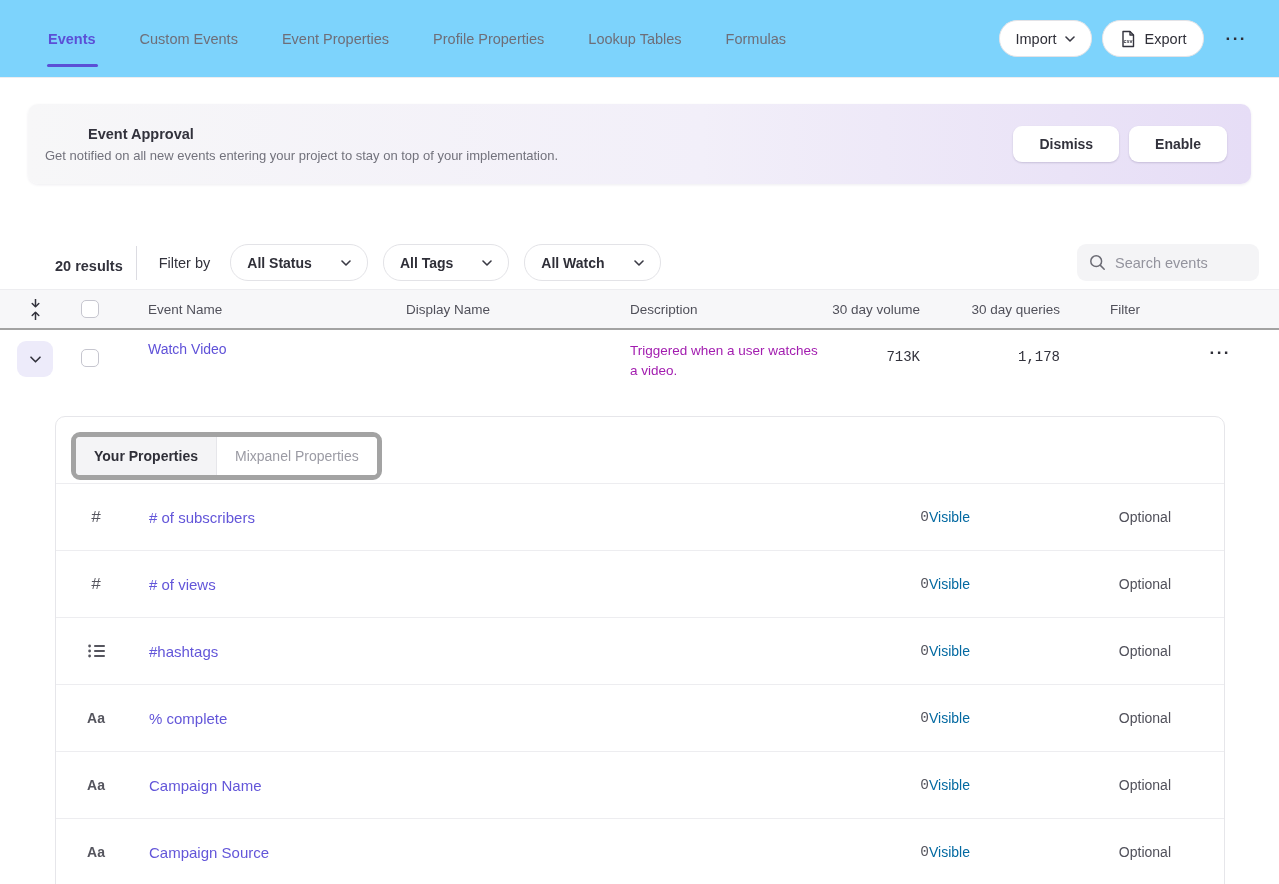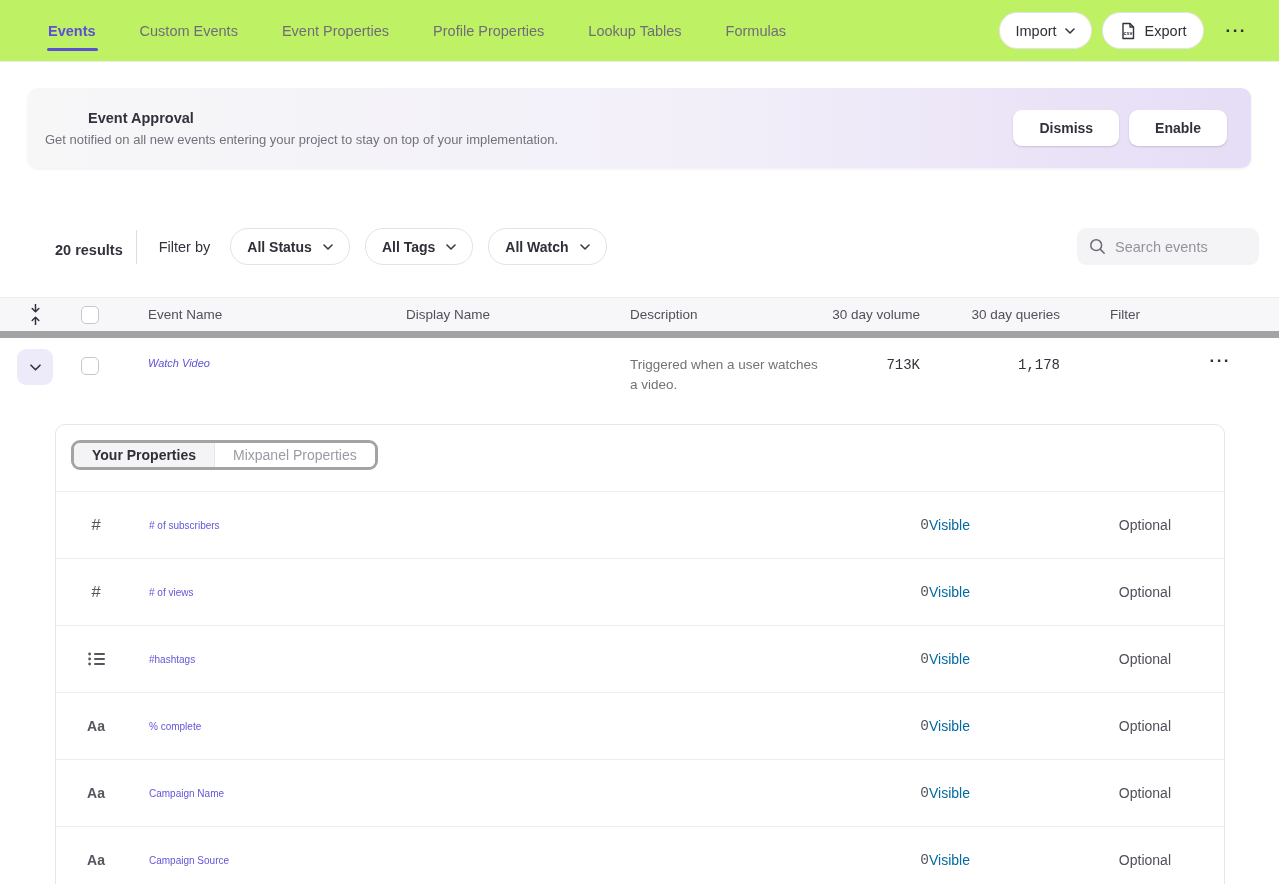--- a/index.html
+++ b/index.html
@@ -1,21 +1,21 @@
 <!DOCTYPE html>
 <html><head>
 <meta charset="utf-8">
 <style>
   * { margin:0; padding:0; box-sizing:border-box; }
   html,body { width:1279px; height:884px; overflow:hidden; background:#fff;
     font-family:"Liberation Sans", sans-serif; color:#32323c; }
 
   
-  .topnav { height:62px; border-bottom:1px solid #ededf0; display:flex; align-items:center;
-    padding:0 28px 0 48px; background:#bef264; }
+  .topnav { height:78px; border-bottom:1px solid #ededf0; display:flex; align-items:center;
+    padding:0 28px 0 48px; background:#7dd3fc; }
   .tabs { display:flex; gap:44px; height:100%; align-items:center; }
   .tab { font-size:14.5px; font-weight:500; color:#6e6e78; position:relative;
     height:100%; display:flex; align-items:center; cursor:pointer; white-space:nowrap; }
   .tab.active { color:#5b4fd6; font-weight:700; }
   .tab.active::after { content:""; position:absolute; left:-1px; right:-2px; bottom:10px;
     height:3.5px; border-radius:2px; background:#5b4fd6; }
   .topnav-right { margin-left:auto; display:flex; align-items:center; gap:10px; }
   .btn-outline { height:37px; border:1px solid #e3e3e7; border-radius:18px; background:#fff;
     display:inline-flex; align-items:center; gap:8px; padding:0 16px; font-size:14.5px;
     font-weight:500; color:#2f2f38; cursor:pointer; }
@@ -33,72 +33,72 @@
   .banner-actions { margin-left:auto; display:flex; gap:10px; }
   .btn-white { height:36px; background:#fff; border:none; border-radius:9px; padding:0 26px;
     font-family:inherit; font-size:14px; font-weight:600; color:#32323c;
     box-shadow:0 1px 2px rgba(40,30,80,.18); cursor:pointer; }
 
   
   .filter-row { display:flex; align-items:center; margin:60px 20px 0 55px; height:37px; }
   .results { font-size:14.5px; font-weight:600; color:#32323c;margin-top:6px; }
   .vdivider { width:1px; height:34px; background:#dcdce2; margin:0 22px 0 13px; }
   .filter-by { font-size:14.5px; font-weight:500; color:#32323c; margin-right:20px; }
-  .dropdown { margin-right:15px; font-weight:600; font-size:14px; gap:11px; }
+  .dropdown { margin-right:15px; font-weight:600; font-size:14px; gap:29px; }
   .search { margin-left:auto; width:182px; height:37px; background:#f4f4f6; border-radius:9px;
     display:flex; align-items:center; padding:0 12px; gap:9px; }
   .search input { border:none; background:transparent; outline:none; font-family:inherit;
     font-size:14.5px; color:#32323c; width:100%; }
   .search input::placeholder { color:#93939d; }
 
   
-  .table-header { margin-top:32px; height:41px; background:#f7f7f9; border-top:1px solid #ededf0;
-    border-bottom:7px solid #a3a3a3; display:flex; align-items:center;
+  .table-header { margin-top:8px; height:41px; background:#f7f7f9; border-top:1px solid #ededf0;
+    border-bottom:2px solid #a3a3a3; display:flex; align-items:center;
     font-size:13.5px; font-weight:500; color:#50505a; }
   .c-exp  { width:36px; margin-left:17px; display:flex; justify-content:center; }
   .c-check{ width:18px; margin-left:28px; }
   .c-name { width:258px; margin-left:49px; }
   .c-display { width:224px; }
   .c-desc { width:190px; }
   .c-vol  { width:100px; text-align:right; }
   .c-q    { width:140px; text-align:right; }
   .c-own  { width:60px; margin-left:50px; }
   .c-more { flex:1; text-align:right; padding-right:44px; }
   .checkbox { display:inline-block; width:18px; height:18px; border:1.5px solid #c6c6cf;
     border-radius:5px; background:#fff; cursor:pointer; }
 
   .event-row { display:flex; align-items:flex-start; padding-top:11px; height:86px; }
   .exp-btn { width:36px; height:36px; border-radius:9px; background:#edebfa; border:none;
     display:flex; align-items:center; justify-content:center; cursor:pointer; color:#32323c; }
   .event-row .c-check { margin-top:8px; }
-  .event-name { margin-top:8px; font-size:11px; font-weight:500; color:#5f51d8;
-    cursor:pointer;font-style:italic; }
-  .desc { margin-top:6px; font-size:13.5px; color:#737373; line-height:20px; }
+  .event-name { font-size:14px; font-weight:500; color:#5f51d8;
+    cursor:pointer; }
+  .desc { margin-top:0; font-size:13.5px; color:#a21caf; line-height:20px; }
   .numcell { margin-top:8px; font-family:"Liberation Mono","DejaVu Sans Mono",monospace;
     font-size:14px; color:#32323c; }
   .event-row .c-more { margin-top:3px; }
 
   
   .panel { margin:0 54px 0 55px; border:1px solid #e6e6ea; border-radius:10px; height:540px;
     background:#fff; }
   .panel-header { height:67px; border-bottom:1px solid #ededf0; padding:15px 0 0 15px; }
-  .seg { display:inline-flex; border:3px solid #a3a3a3; border-radius:9px; overflow:hidden;
-    height:30px; background:#fff; }
+  .seg { display:inline-flex; border:5px solid #a3a3a3; border-radius:9px; overflow:hidden;
+    height:48px; background:#fff; }
   .seg-item { display:flex; align-items:center; padding:0 18px; font-size:14px; font-weight:500;
     color:#9b9ba4; background:#fff; cursor:pointer; white-space:nowrap; }
   .seg-item.active { background:#f4f4f6; color:#2f2f38; font-weight:600;
     border-right:1px solid #e6e6ea; }
 
   .p-row { height:67px; display:flex; align-items:center; padding:0 53px 0 28px;
     border-bottom:1px solid #ededf0; }
   .p-icon { width:24px; display:flex; justify-content:center; align-items:center;
     color:#55555e; }
   .glyph-number { font-family:"Liberation Mono","DejaVu Sans Mono",monospace; font-size:17px; }
   .glyph-text { font-size:14px; font-weight:600; }
-  .p-name { flex:1; margin-left:41px; font-size:10px; font-weight:500; color:#6356d9;
+  .p-name { flex:1; margin-left:41px; font-size:15px; font-weight:500; color:#6356d9;
     cursor:pointer; }
   .p-count { width:40px; text-align:right; font-family:"Liberation Mono","DejaVu Sans Mono",monospace;
     font-size:14.5px; color:#56565f; }
   .p-vis { width:132px; font-size:14px; color:#0369a1; }
   .p-opt { width:110px; text-align:right; font-size:14px; color:#50505a; }
 </style>
 </head>
 <body>
 
 <div class="topnav">

